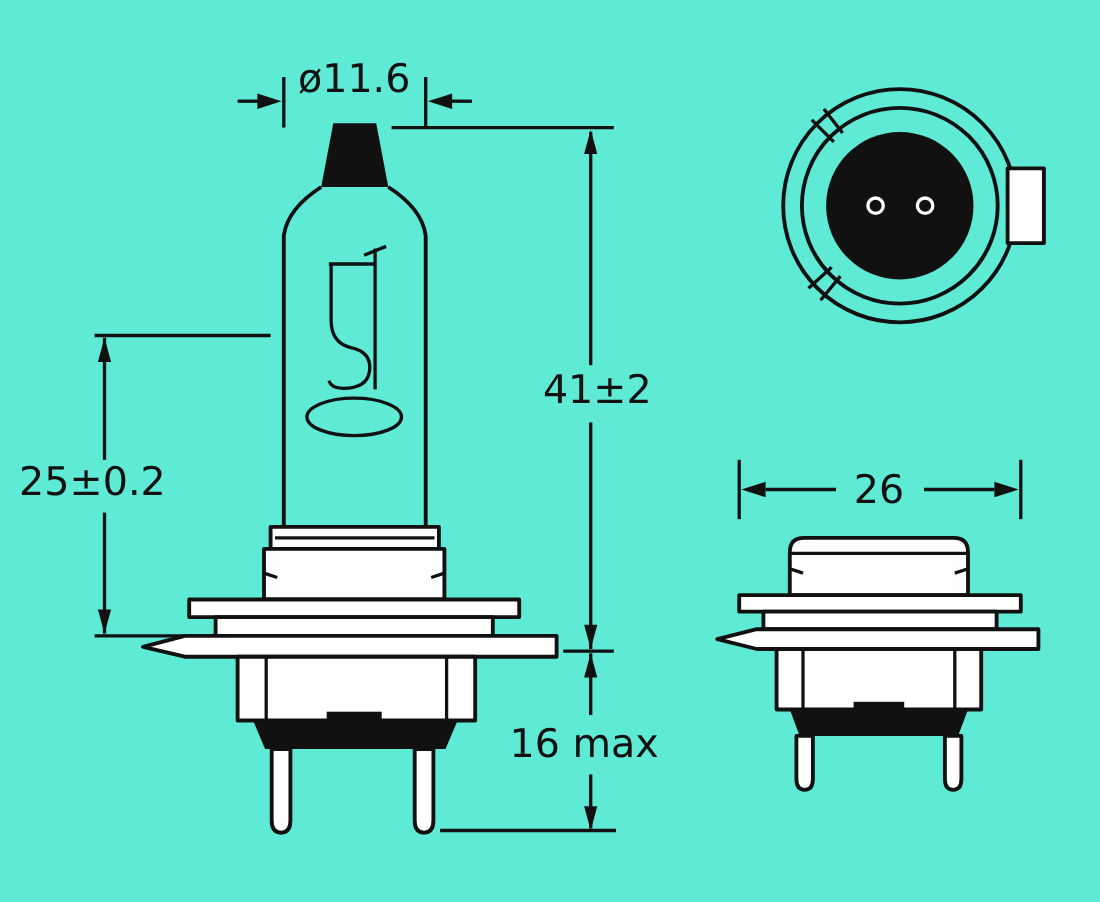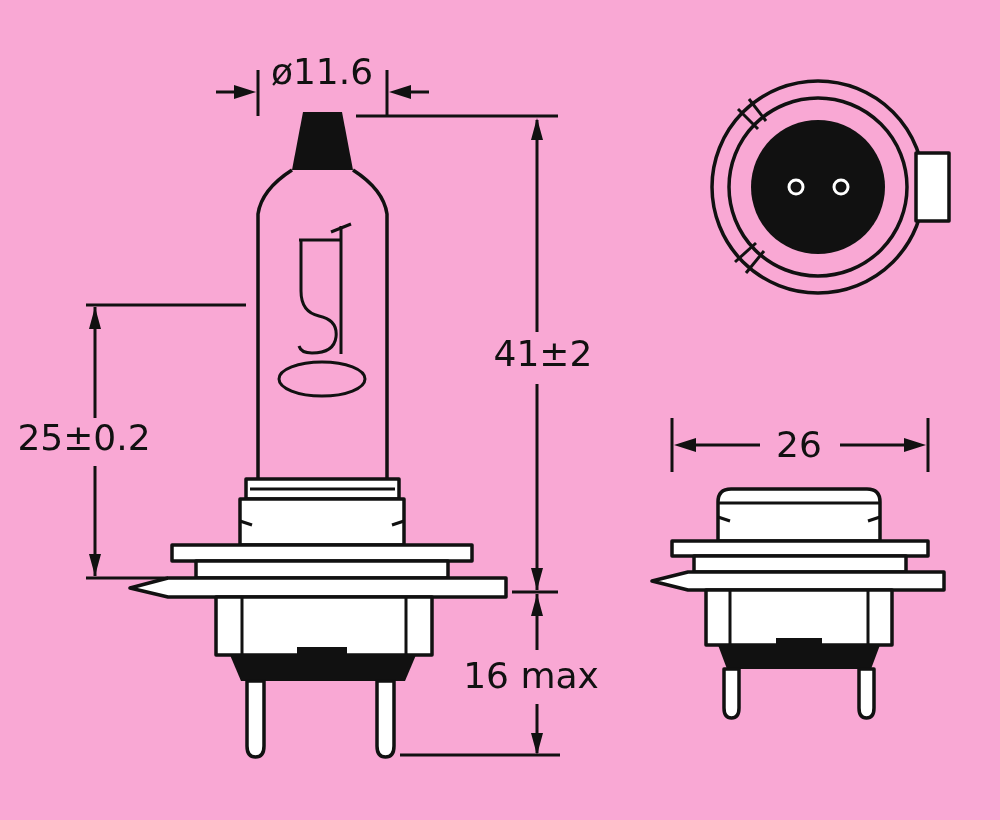--- a/index.html
+++ b/index.html
@@ -1,19 +1,19 @@
 <!DOCTYPE html>
 <html><head>
 <meta charset="utf-8">
 <style>
   html,body{margin:0;padding:0;background:#ffffff;}
   .canvas{
     position:relative;
     width:1000px;height:820px;
-    background:#f9a8d4;
+    background:#5eead4;
     font-family:"DejaVu Sans", sans-serif;
     overflow:hidden;
   }
   svg{display:block;}
   .ln   {stroke:#111111;stroke-width:3.5;fill:none;stroke-linejoin:round;}
   .lnthin{stroke:#111111;stroke-width:3;fill:none;stroke-linejoin:round;}
   .wfill{stroke:#111111;stroke-width:3.5;fill:#ffffff;stroke-linejoin:round;}
   .blk  {fill:#111111;stroke:none;}
   .dim  {stroke:#111111;stroke-width:3;fill:none;}
   .arr  {fill:#111111;stroke:none;}

